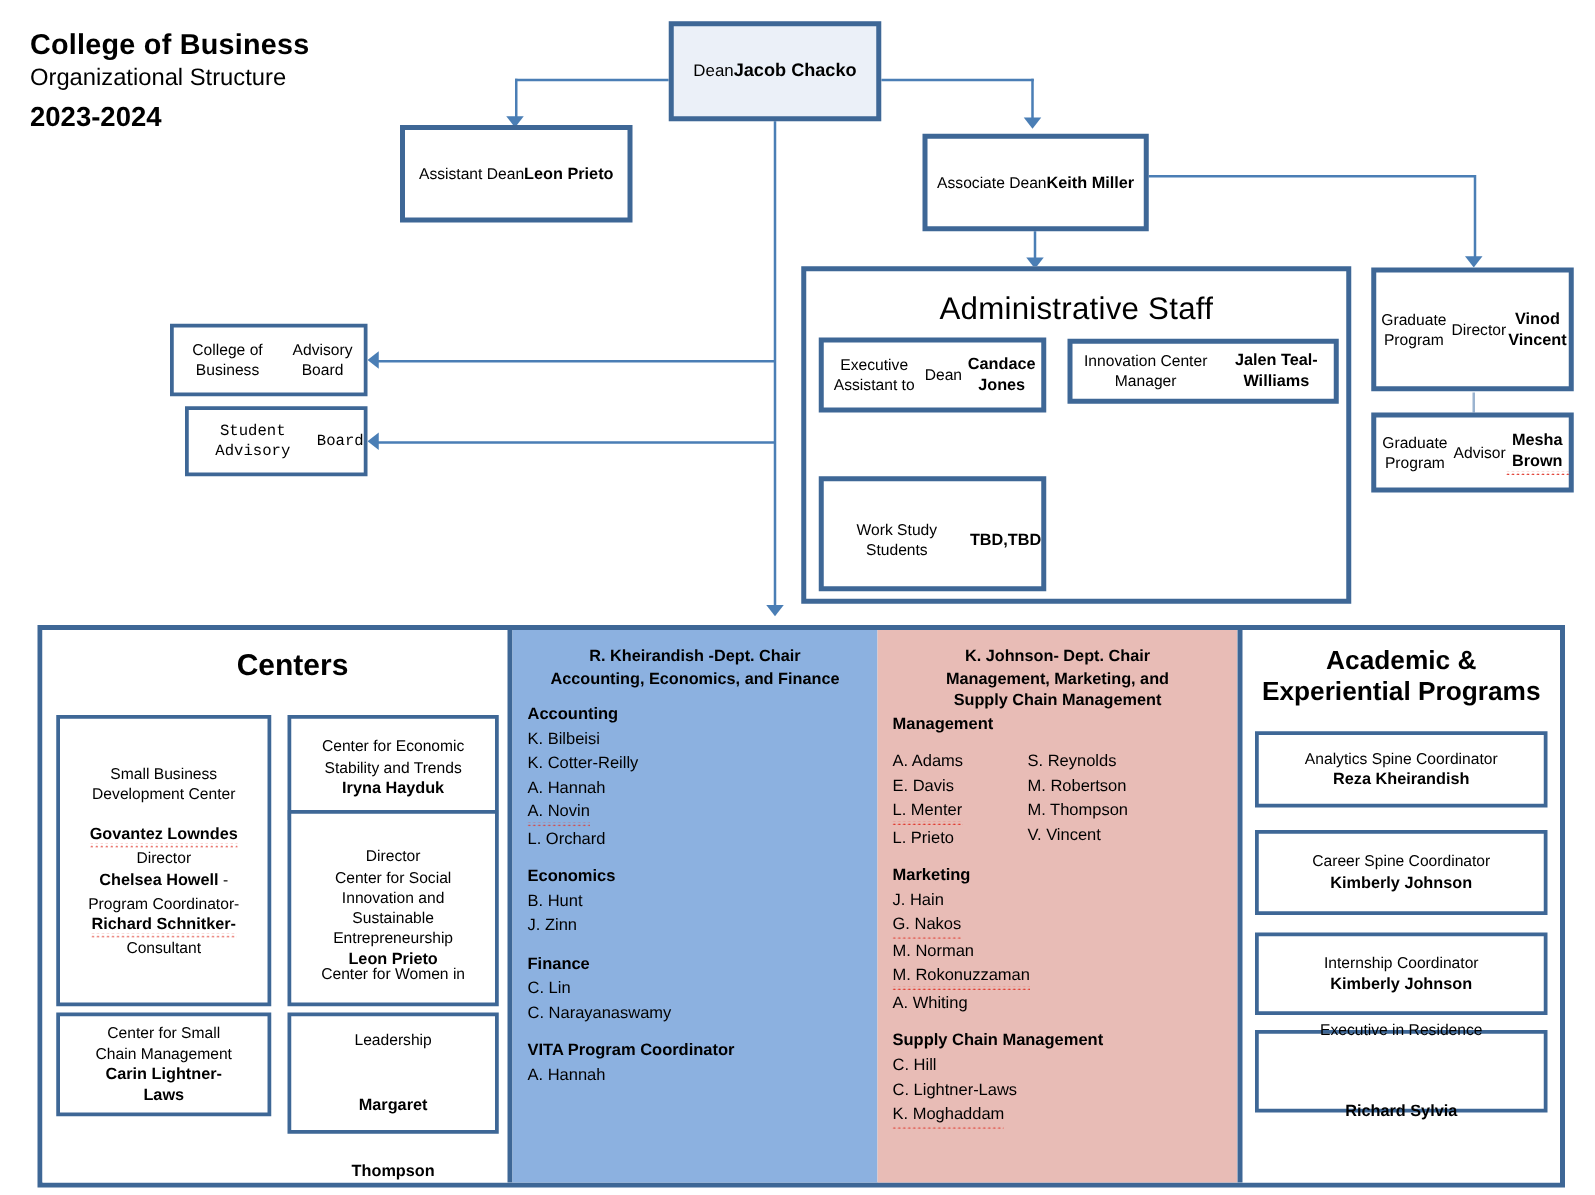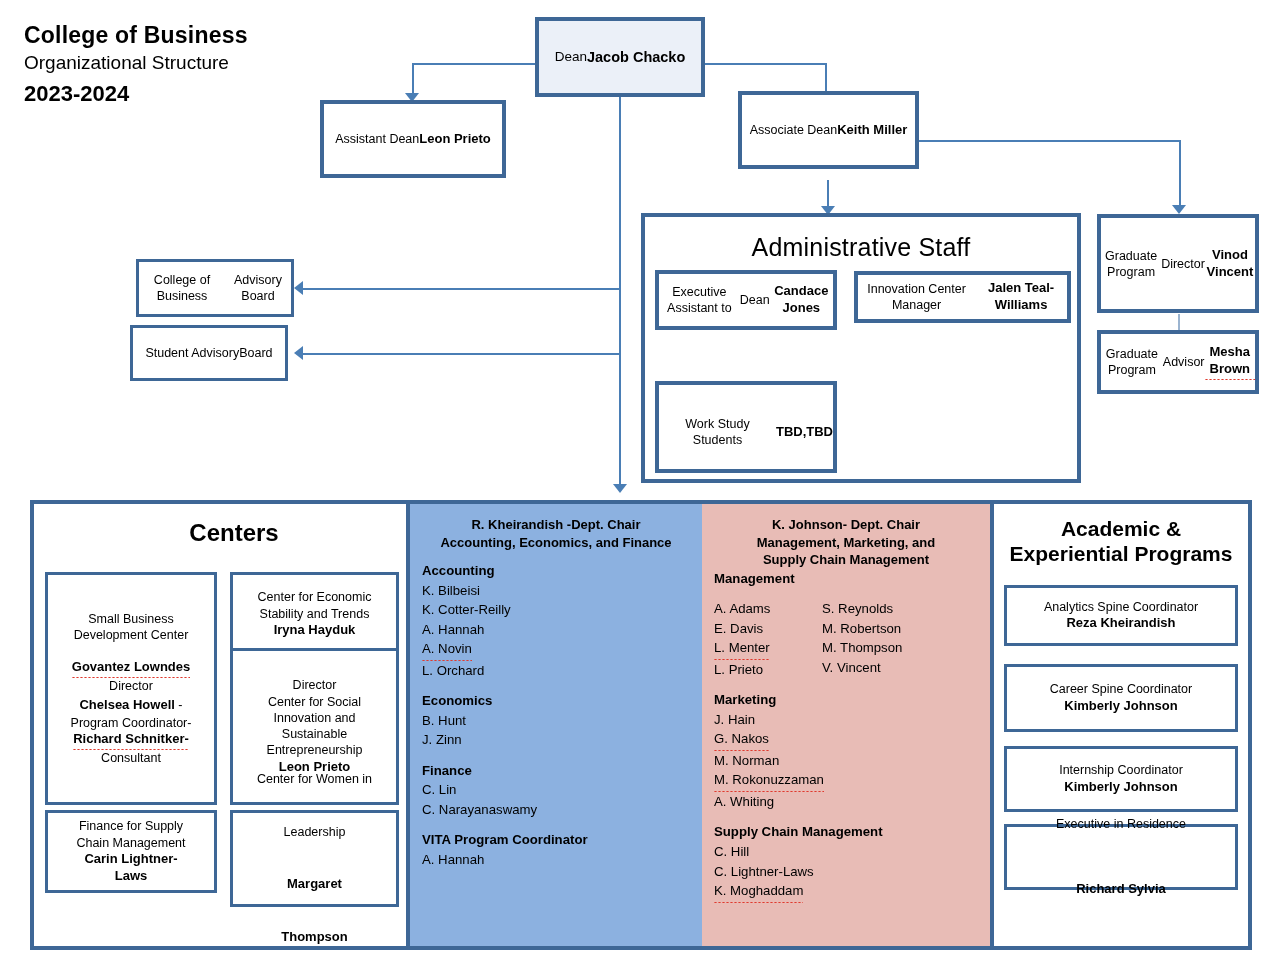--- a/index.html
+++ b/index.html
@@ -144,42 +144,42 @@
   <div class="box" id="dean-box" style="left:535px;top:17px;width:170px;height:80px;">
     <div class="role">Dean</div>
     <div class="person">Jacob Chacko</div>
   </div>
 
   <div class="box" style="left:320px;top:100px;width:186px;height:78px;">
     <div class="role">Assistant Dean</div>
     <div class="person">Leon Prieto</div>
   </div>
 
-  <div class="box" style="left:738px;top:91px;width:181px;height:78px;">
+  <div class="box" style="left:738px;top:107px;width:181px;height:78px;">
     <div class="role">Associate Dean</div>
     <div class="person">Keith Miller</div>
   </div>
 
   <div class="box" style="left:1097px;top:214px;width:162px;height:99px;">
     <div class="role">Graduate Program</div>
     <div class="role">Director</div>
     <div class="person">Vinod Vincent</div>
   </div>
 
   <div class="box" style="left:1097px;top:330px;width:162px;height:64px;">
     <div class="role">Graduate Program</div>
     <div class="role">Advisor</div>
     <div class="person sp-err">Mesha Brown</div>
   </div>
 
   <div class="box thin" style="left:136px;top:259px;width:158px;height:58px;">
     <div class="role">College of Business</div>
     <div class="role">Advisory Board</div>
   </div>
-  <div class="box thin" style="left:130px;top:325px;width:158px;height:56px;">
+  <div class="box thin" style="left:148px;top:325px;width:146px;height:56px;font-family:Liberation Mono, monospace;">
     <div class="role">Student Advisory</div>
     <div class="role">Board</div>
   </div>
 
   <div id="admin-panel">
     <div id="admin-title">Administrative Staff</div>
   </div>
   <div class="box" style="left:655px;top:270px;width:182px;height:60px;">
     <div class="role">Executive Assistant to</div>
     <div class="role">Dean</div>
@@ -223,21 +223,21 @@
       <div class="sub-box" style="left:196px;top:144px;width:169px;height:157px;">
         <div class="role">Director</div>
         <div class="role">Center for Social</div>
         <div class="role">Innovation and</div>
         <div class="role">Sustainable</div>
         <div class="role">Entrepreneurship</div>
         <div class="person">Leon Prieto</div>
       </div>
 
       <div class="sub-box" style="left:11px;top:306px;width:172px;height:83px;">
-        <div class="role">Finance for Supply</div>
+        <div class="role">Center for Small</div>
         <div class="role">Chain Management</div>
         <div class="person">Carin Lightner-</div>
         <div class="person">Laws</div>
       </div>
 
       <div class="sub-box" style="left:196px;top:306px;width:169px;height:97px;gap:36px;">
         <div class="role">Center for Women in</div>
         <div class="role">Leadership</div>
         <div class="person">Margaret</div>
         <div class="person">Thompson</div>

